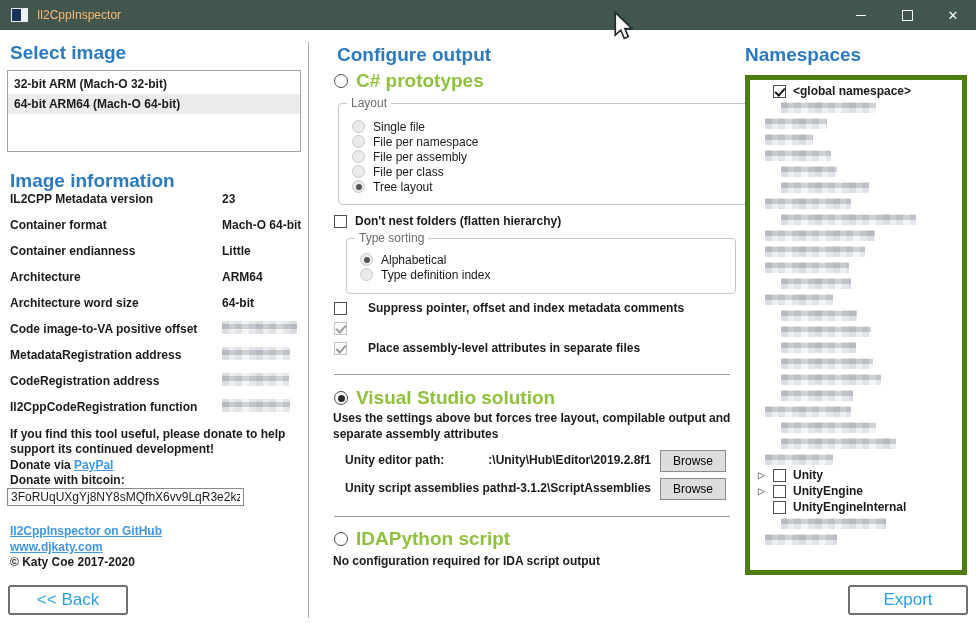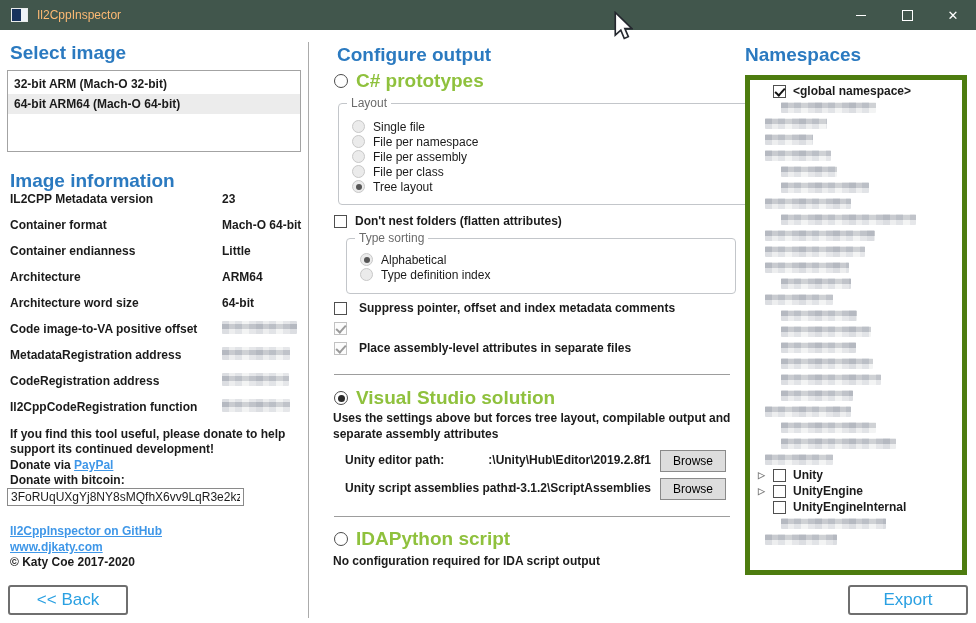--- a/index.html
+++ b/index.html
@@ -52,21 +52,21 @@
          background:#fff;position:relative;flex:none;display:inline-block;}
   .radio::after{display:none;content:'';position:absolute;left:2.5px;top:2.5px;right:2.5px;bottom:2.5px;
                 border-radius:50%;background:#2a2a2a;}
   .selected>.radio::after,.selected .radio::after{display:block;}
   .grp .radio{border-color:#c8c8c8;background:#ebebeb;}
   .grp .selected .radio::after{background:#565656;}
   
   .group{position:absolute;border:1px solid #c3c6ca;border-radius:4px;box-sizing:border-box;}
   .gtitle{position:absolute;top:-8px;left:8px;background:#fff;padding:0 4px;font-size:12px;color:#6b6b6b;}
   .radio-row{height:15px;display:flex;align-items:center;gap:8px;font-size:12px;}
-  .opt-row{height:20px;display:flex;align-items:center;gap:12px;font-size:12px;}
+  .opt-row{height:20px;display:flex;align-items:center;gap:21px;font-size:12px;}
   .cb-row{display:flex;align-items:center;gap:8px;font-size:12px;}
   
   .big-radio{display:flex;align-items:center;gap:8px;}
   .big-radio .radio{width:14px;height:14px;}
   .big-label{font-size:19px;color:#8fc13d;white-space:nowrap;}
   
   .plabel{font-size:12px;white-space:nowrap;}
   .clipval{display:flex;justify-content:flex-end;overflow:hidden;font-size:12px;white-space:nowrap;}
   .browse{position:absolute;width:66px;height:22px;background:#dddddd;border:1px solid #8a8a8a;
           box-sizing:border-box;font-size:12px;display:flex;align-items:center;justify-content:center;
@@ -223,21 +223,21 @@
           </div>
           <div class="radio-row selected">
             <span class="radio"></span>
             <span>Tree layout</span>
           </div>
         </div>
     </div>
 
     <div class="abs cb-row" style="left:334px;top:184px;">
       <span class="cb"></span>
-      <span>Don't nest folders (flatten attributes)</span>
+      <span>Don't nest folders (flatten hierarchy)</span>
     </div>
 
     <div class="group grp" style="left:346px;top:208px;width:390px;height:56px;">
       <span class="gtitle">Type sorting</span>
       <div style="padding:13px 0 0 13px;">
 
       <div class="radio-row selected">
             <span class="radio"></span>
             <span>Alphabetical</span>
           </div>

